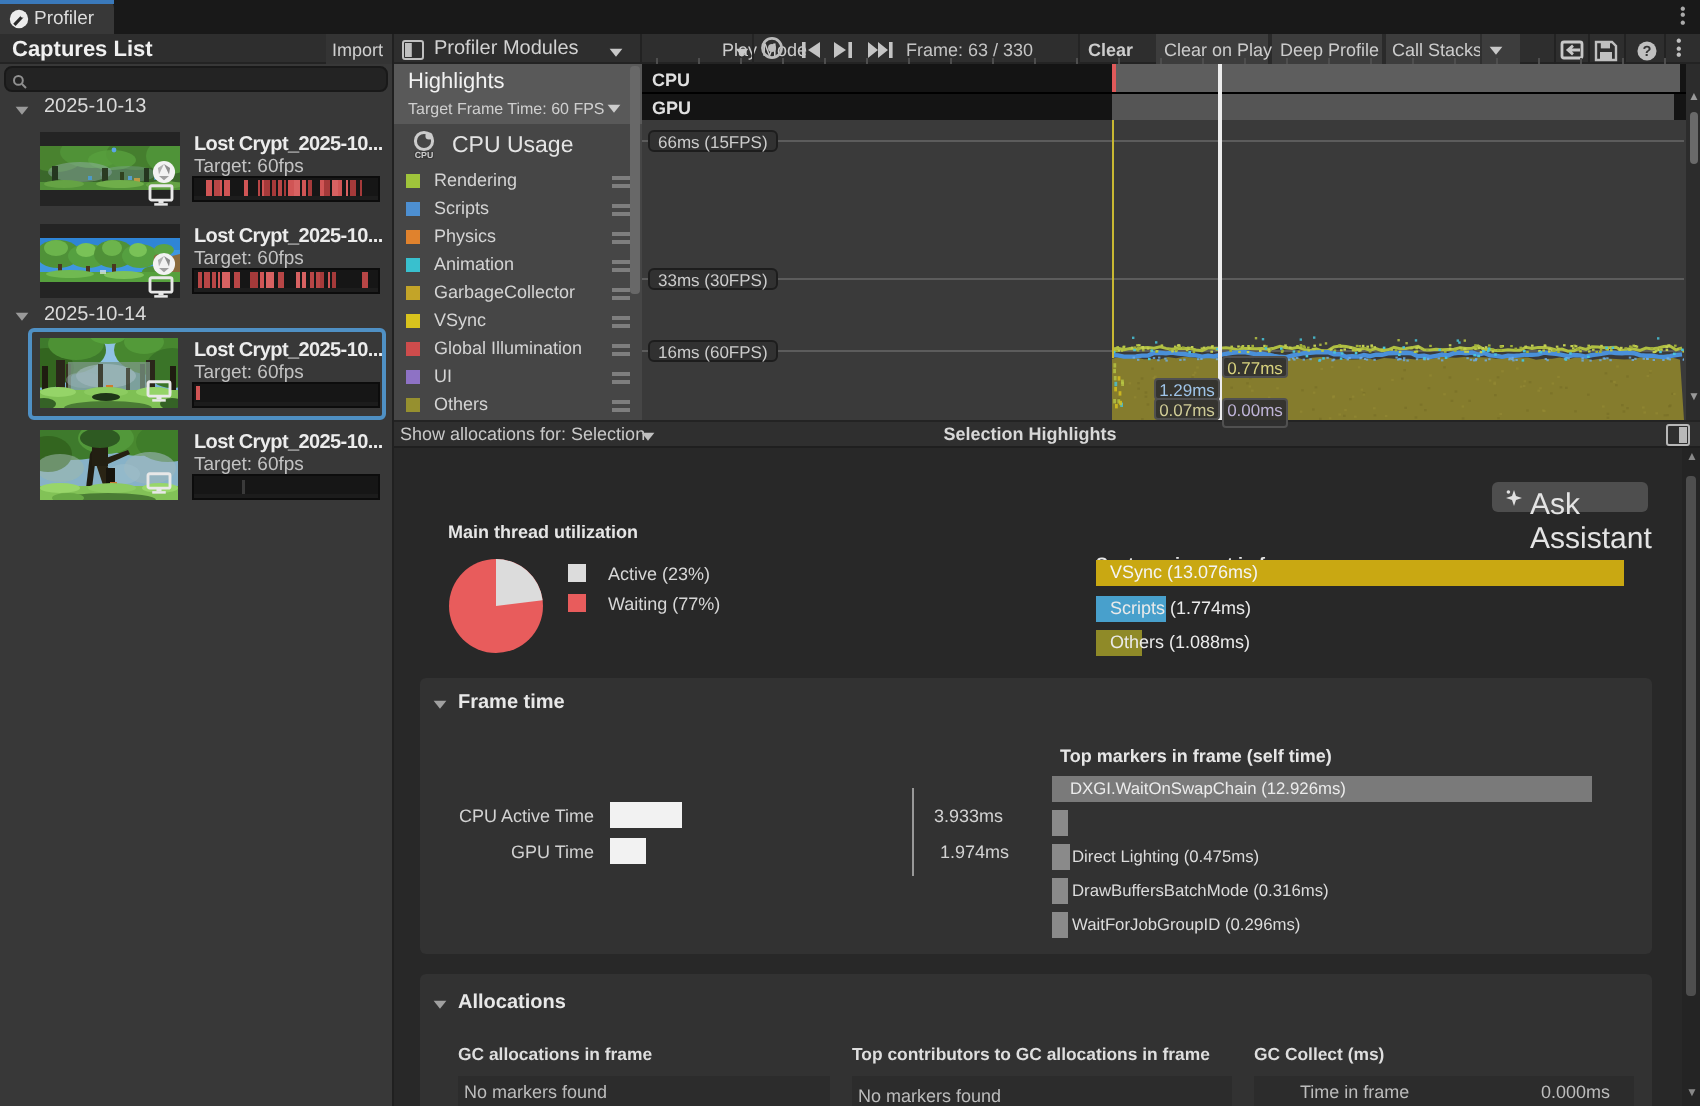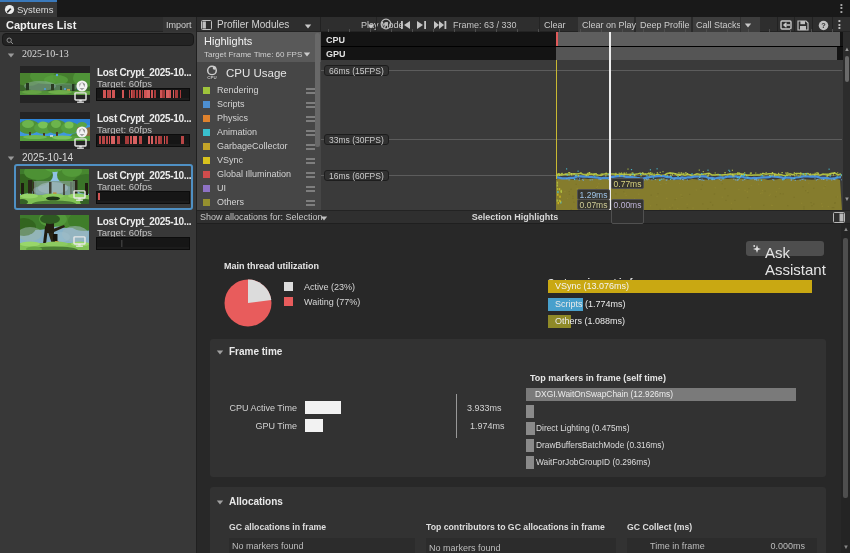--- a/index.html
+++ b/index.html
@@ -13,21 +13,21 @@
 <div class="abs" style="left:0;top:0;width:850px;height:17px;background:#191919;"></div>
 <div class="abs" style="left:0;top:0;width:57px;height:17px;background:#383838;border-radius:0 4px 0 0;"></div>
 <div class="abs" style="left:0;top:0;width:57px;height:2px;background:#3a79bb;"></div>
 <div class="abs" style="left:4px;top:4px;">
   <svg width="11" height="11" viewBox="0 0 11 11">
         <circle cx="5.5" cy="5.5" r="4.6" fill="#ececec"></circle>
         <path d="M3.2 8.4 L8.3 3.0" stroke="#2a2a2a" stroke-width="1.6" fill="none"></path>
         <circle cx="7.6" cy="3.4" r="1.5" fill="#ececec"></circle>
       </svg>
 </div>
-<div class="abs" style="left:17px;top:4px;font-size:9.5px;color:#dcdcdc;">Systems</div>
+<div class="abs" style="left:17px;top:4px;font-size:9.5px;color:#dcdcdc;">Profiler</div>
 <div class="abs" style="left:840px;top:3px;color:#aaaaaa;font-size:8px;line-height:3.4px;">•<br>•<br>•</div>
 
 <div class="abs" style="left:0;top:17px;width:850px;height:15px;background:#2e2e2e;border-bottom:1px solid #232323;"></div>
 <div class="abs bold" style="left:6px;top:19px;font-size:11px;color:#f0f0f0;">Captures List</div>
 <div class="abs" style="left:163px;top:17px;width:33px;height:15px;background:#343434;"></div>
 <div class="abs txt" style="left:166px;top:20px;color:#d0d0d0">Import</div>
 <div class="abs" style="left:196px;top:17px;width:1px;height:15px;background:#222222;"></div>
 
 <div class="abs" style="left:201px;top:20px;">
   <svg width="11" height="10" viewBox="0 0 11 10">
@@ -70,21 +70,21 @@
 </div>
 <div class="abs" style="left:433px;top:20px;">
   <svg width="14" height="10" viewBox="0 0 14 10">
         <path d="M1 1 L6 5 L1 9 Z" fill="#c4c4c4"></path>
         <path d="M6 1 L11 5 L6 9 Z" fill="#c4c4c4"></path>
         <rect x="11.5" y="1" width="1.8" height="8" fill="#c4c4c4"></rect>
       </svg>
 </div>
 <div class="abs txt" style="left:453px;top:20px;color:#c4c4c4">Frame: 63 / 330</div>
 <div class="abs" style="left:539px;top:17px;width:1px;height:15px;background:#242424;"></div>
-<div class="abs txt" style="left:544px;top:20px;">Clear</div>
+<div class="abs txt" style="left:544px;top:20px;font-weight:bold;">Clear</div>
 <div class="abs" style="left:578px;top:17px;width:182px;height:15px;background:#3d3d3d;"></div>
 <div class="abs" style="left:634px;top:17px;width:2px;height:15px;background:#2a2a2a;"></div>
 <div class="abs" style="left:691px;top:17px;width:2px;height:15px;background:#2a2a2a;"></div>
 <div class="abs txt" style="left:582px;top:20px;">Clear on Play</div>
 <div class="abs txt" style="left:640px;top:20px;">Deep Profile</div>
 <div class="abs txt" style="left:696px;top:20px;">Call Stacks</div>
 <div class="abs" style="left:740px;top:17px;width:1px;height:15px;background:#2f2f2f;"></div>
 <div class="abs" style="left:744px;top:22px;">
       <svg width="8" height="6" viewBox="0 0 10 7">
         <path d="M1 1.5 L9 1.5 L5 6.5 Z" fill="#c8c8c8"></path>
@@ -123,21 +123,21 @@
   <svg width="8" height="8" viewBox="0 0 8 8">
         <circle cx="3.2" cy="3.2" r="2.2" fill="none" stroke="#909090" stroke-width="1"></circle>
         <path d="M5 5 L7 7" stroke="#909090" stroke-width="1"></path>
       </svg>
 </div>
 <div class="abs" style="left:7px;top:52px;">
       <svg width="8" height="6" viewBox="0 0 10 7">
         <path d="M1 1.5 L9 1.5 L5 6.5 Z" fill="#9a9a9a"></path>
       </svg>
     </div>
-<div class="abs" style="left:22px;top:48px;font-size:10px;color:#dadada;font-family:Liberation Serif, serif;">2025-10-13</div>
+<div class="abs" style="left:22px;top:48px;font-size:10px;color:#dadada;">2025-10-13</div>
 <div class="abs" style="left:20px;top:66px;width:70px;height:37px;background:#242424;"></div>
     <div class="abs" style="left:20px;top:73px;width:70px;height:22px;overflow:hidden">
       <svg width="70" height="22" viewBox="0 0 70 22">
 <rect width="70" height="22" fill="#3a672b"></rect>
 <ellipse cx="8" cy="5" rx="14" ry="8" fill="#49822f"></ellipse>
 <ellipse cx="26" cy="3" rx="16" ry="8" fill="#509237"></ellipse>
 <ellipse cx="48" cy="4" rx="15" ry="8" fill="#457e2e"></ellipse>
 <ellipse cx="65" cy="5" rx="12" ry="9" fill="#4f9338"></ellipse>
 <ellipse cx="36" cy="7" rx="12" ry="5" fill="#58a03d" opacity="0.8"></ellipse>
 <ellipse cx="20" cy="13" rx="16" ry="5" fill="#9ab4ba" opacity="0.42"></ellipse>
@@ -985,21 +985,21 @@
       </svg>
 </div>
 <div class="abs" style="left:324px;top:65px;background:#313131;border:1px solid #1d1d1d;border-radius:3px;padding:0px 4px;font-size:8.5px;color:#cccccc;line-height:10px;height:11px;text-align:center;">66ms (15FPS)</div>
 <div class="abs" style="left:324px;top:134px;background:#313131;border:1px solid #1d1d1d;border-radius:3px;padding:0px 4px;font-size:8.5px;color:#cccccc;line-height:10px;height:11px;">33ms (30FPS)</div>
 <div class="abs" style="left:324px;top:170px;background:#313131;border:1px solid #1d1d1d;border-radius:3px;padding:0px 4px;font-size:8.5px;color:#cccccc;line-height:10px;height:11px;">16ms (60FPS)</div>
 <div class="abs" style="left:556px;top:60px;width:1px;height:119px;background:#c8b832;"></div>
 <div class="abs" style="left:609px;top:32px;width:2px;height:178px;background:#ededed;"></div>
 <div class="abs" style="left:611px;top:178px;background:#2f2f2fee;border:1px solid #505050;border-radius:2px;font-size:8.5px;text-align:center;line-height:11px;height:11px;width:33px;color:#d8d27e;">0.77ms</div>
 <div class="abs" style="left:577px;top:189px;background:#2f2f2fee;border:1px solid #505050;border-radius:2px;font-size:8.5px;text-align:center;line-height:11px;height:11px;width:33px;color:#9fc4e8;">1.29ms</div>
 <div class="abs" style="left:577px;top:199px;background:#2f2f2fee;border:1px solid #505050;border-radius:2px;font-size:8.5px;text-align:center;line-height:11px;height:11px;width:33px;color:#cfcb96;">0.07ms</div>
-<div class="abs" style="left:611px;top:199px;background:#2f2f2fee;border:1px solid #505050;border-radius:2px;font-size:8.5px;text-align:center;line-height:11px;height:25px;width:33px;color:#beb3d6;">0.00ms</div>
+<div class="abs" style="left:611px;top:199px;background:#2f2f2fee;border:1px solid #505050;border-radius:2px;font-size:8.5px;text-align:center;line-height:11px;height:15px;width:33px;color:#beb3d6;">0.00ms</div>
 <div class="abs" style="left:843px;top:32px;width:7px;height:178px;background:#2c2c2c;"></div>
 <div class="abs" style="left:844px;top:46px;font-size:6px;color:#999;">▲</div>
 <div class="abs" style="left:844.5px;top:56px;width:4px;height:26px;background:#6a6a6a;border-radius:2px;"></div>
 <div class="abs" style="left:844px;top:196px;font-size:6px;color:#999;">▼</div>
 
 <div class="abs" style="left:197px;top:224px;width:653px;height:329px;background:#282828;"></div>
 <div class="abs" style="left:841px;top:224px;width:9px;height:329px;background:#242424;"></div>
 <div class="abs" style="left:843px;top:226px;font-size:6px;color:#888;">▲</div>
 <div class="abs" style="left:843px;top:238px;width:5px;height:260px;background:#4e4e4e;border-radius:2px;"></div>
 <div class="abs" style="left:843px;top:544px;font-size:6px;color:#888;">▼</div>

